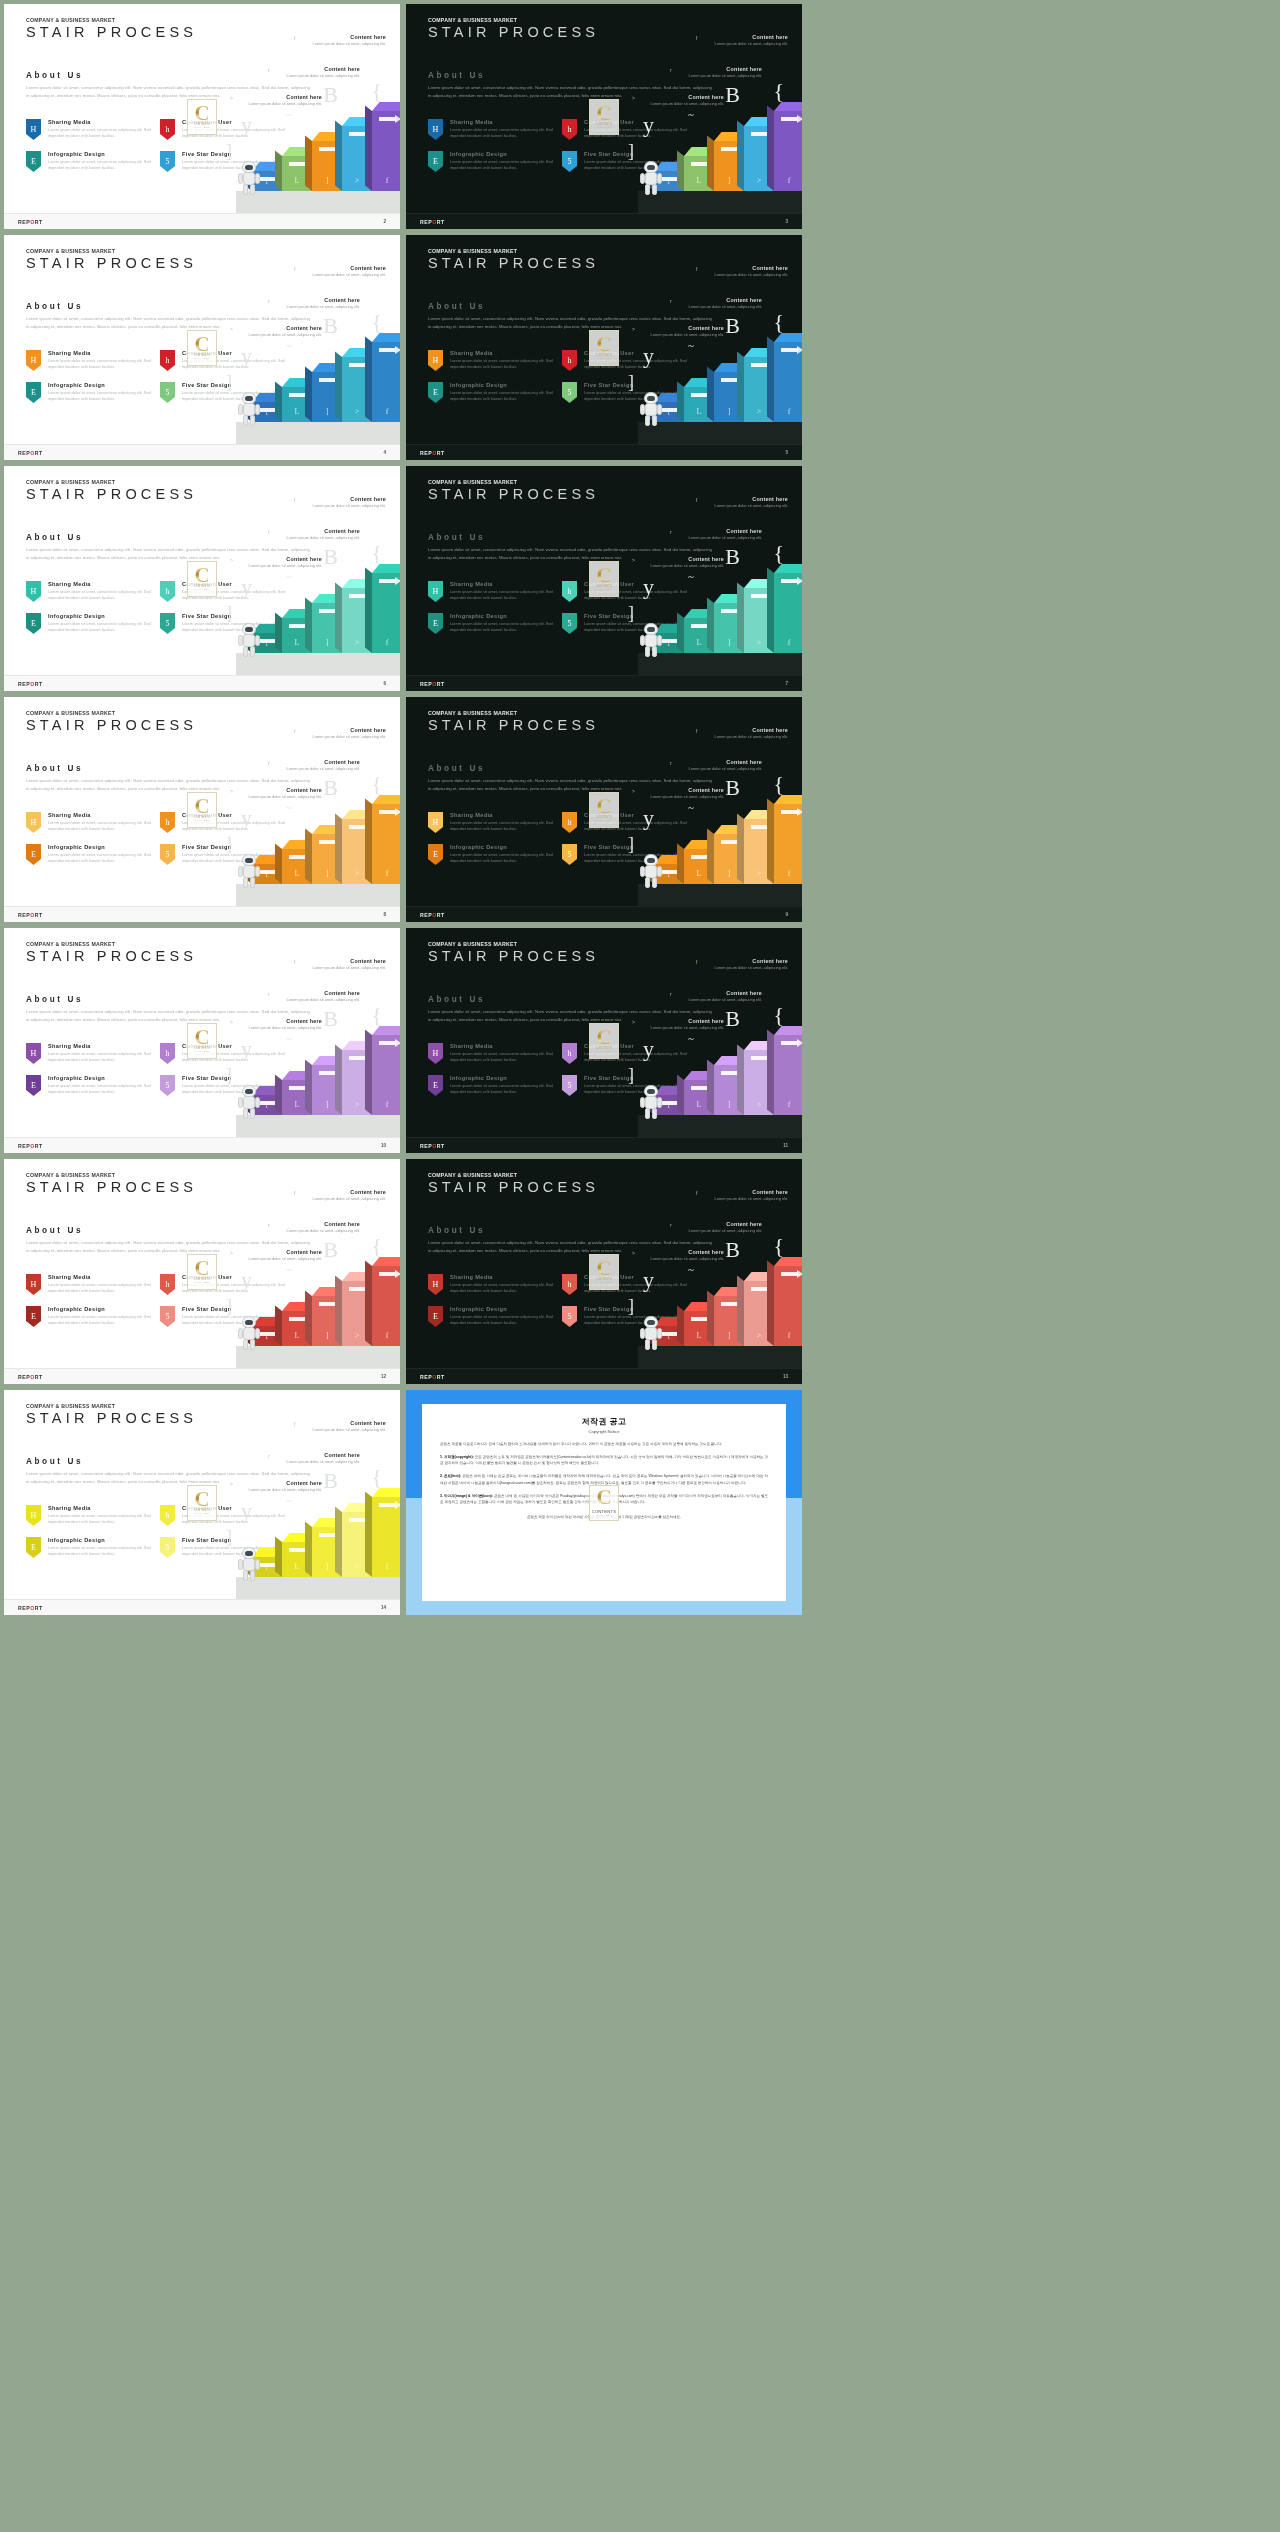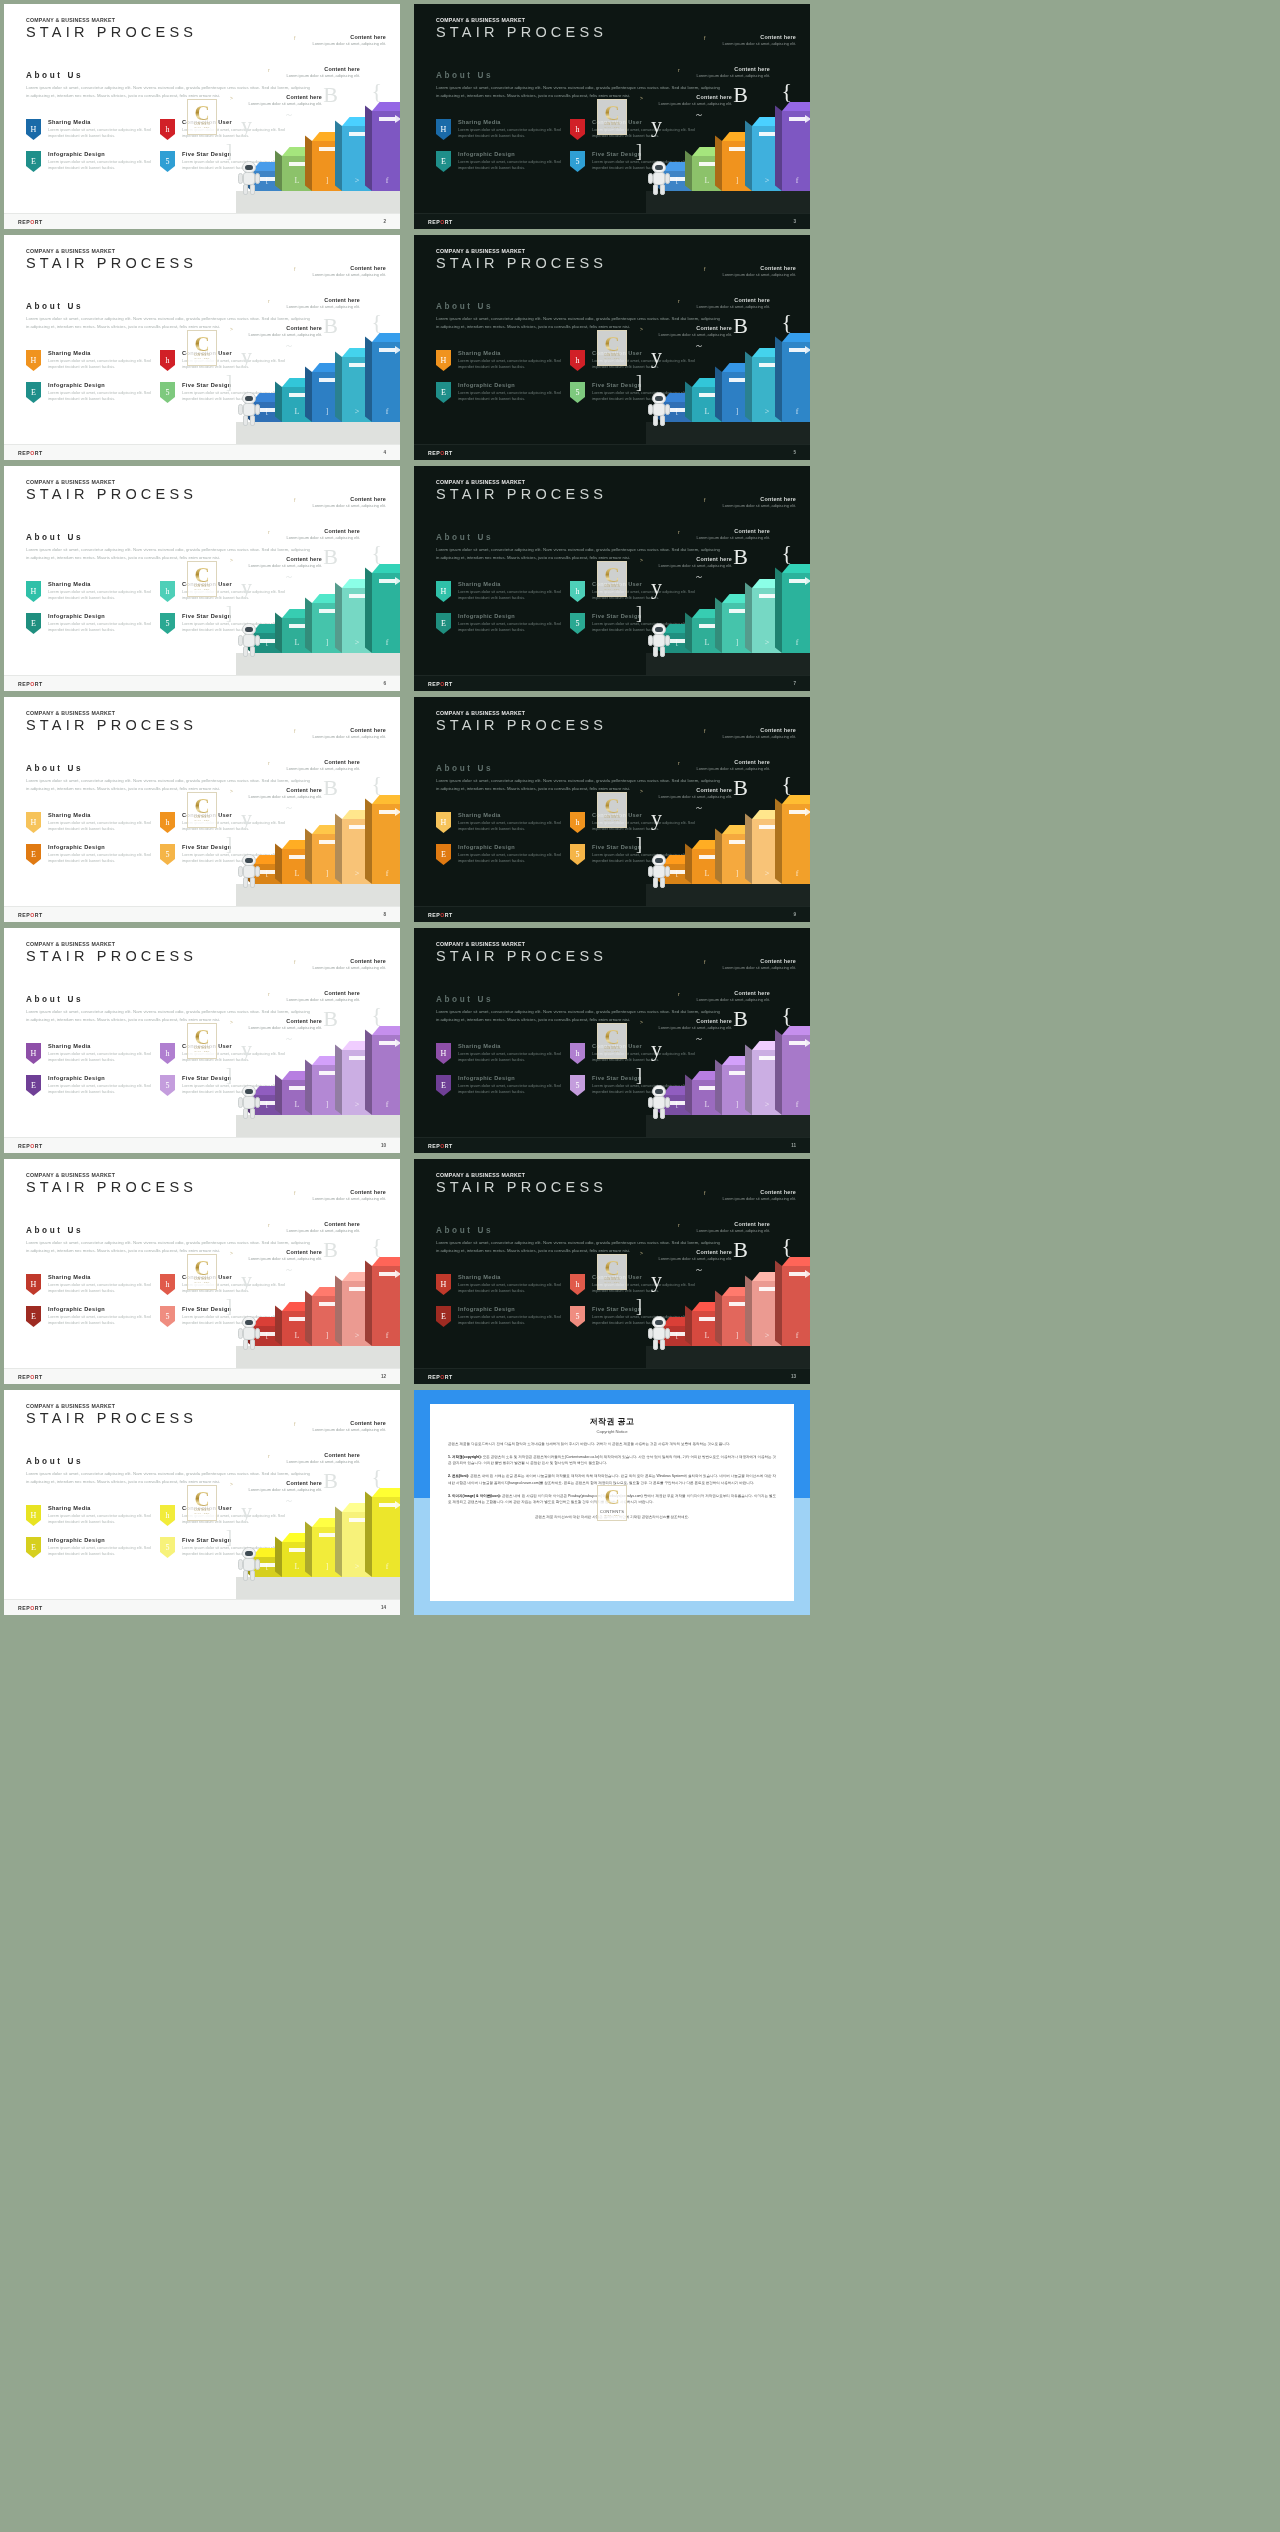--- a/index.html
+++ b/index.html
@@ -7,21 +7,21 @@
     width: 1280px; height: 2532px;
     background: #93a68f;
     font-family: "Liberation Sans", sans-serif;
     overflow: hidden;
   }
   #grid {
     width: 1280px; height: 2532px;
     display: grid;
     grid-template-columns: 396px 396px;
     grid-auto-rows: 225px;
-    gap: 6px 14px;
+    gap: 6px 6px;
     padding: 4px 0 0 4px;
     align-content: start;
     justify-content: start;
     position: relative;
     left: 0;
   }
   .slide {
     position: relative;
     width: 396px; height: 225px;
     overflow: hidden;

